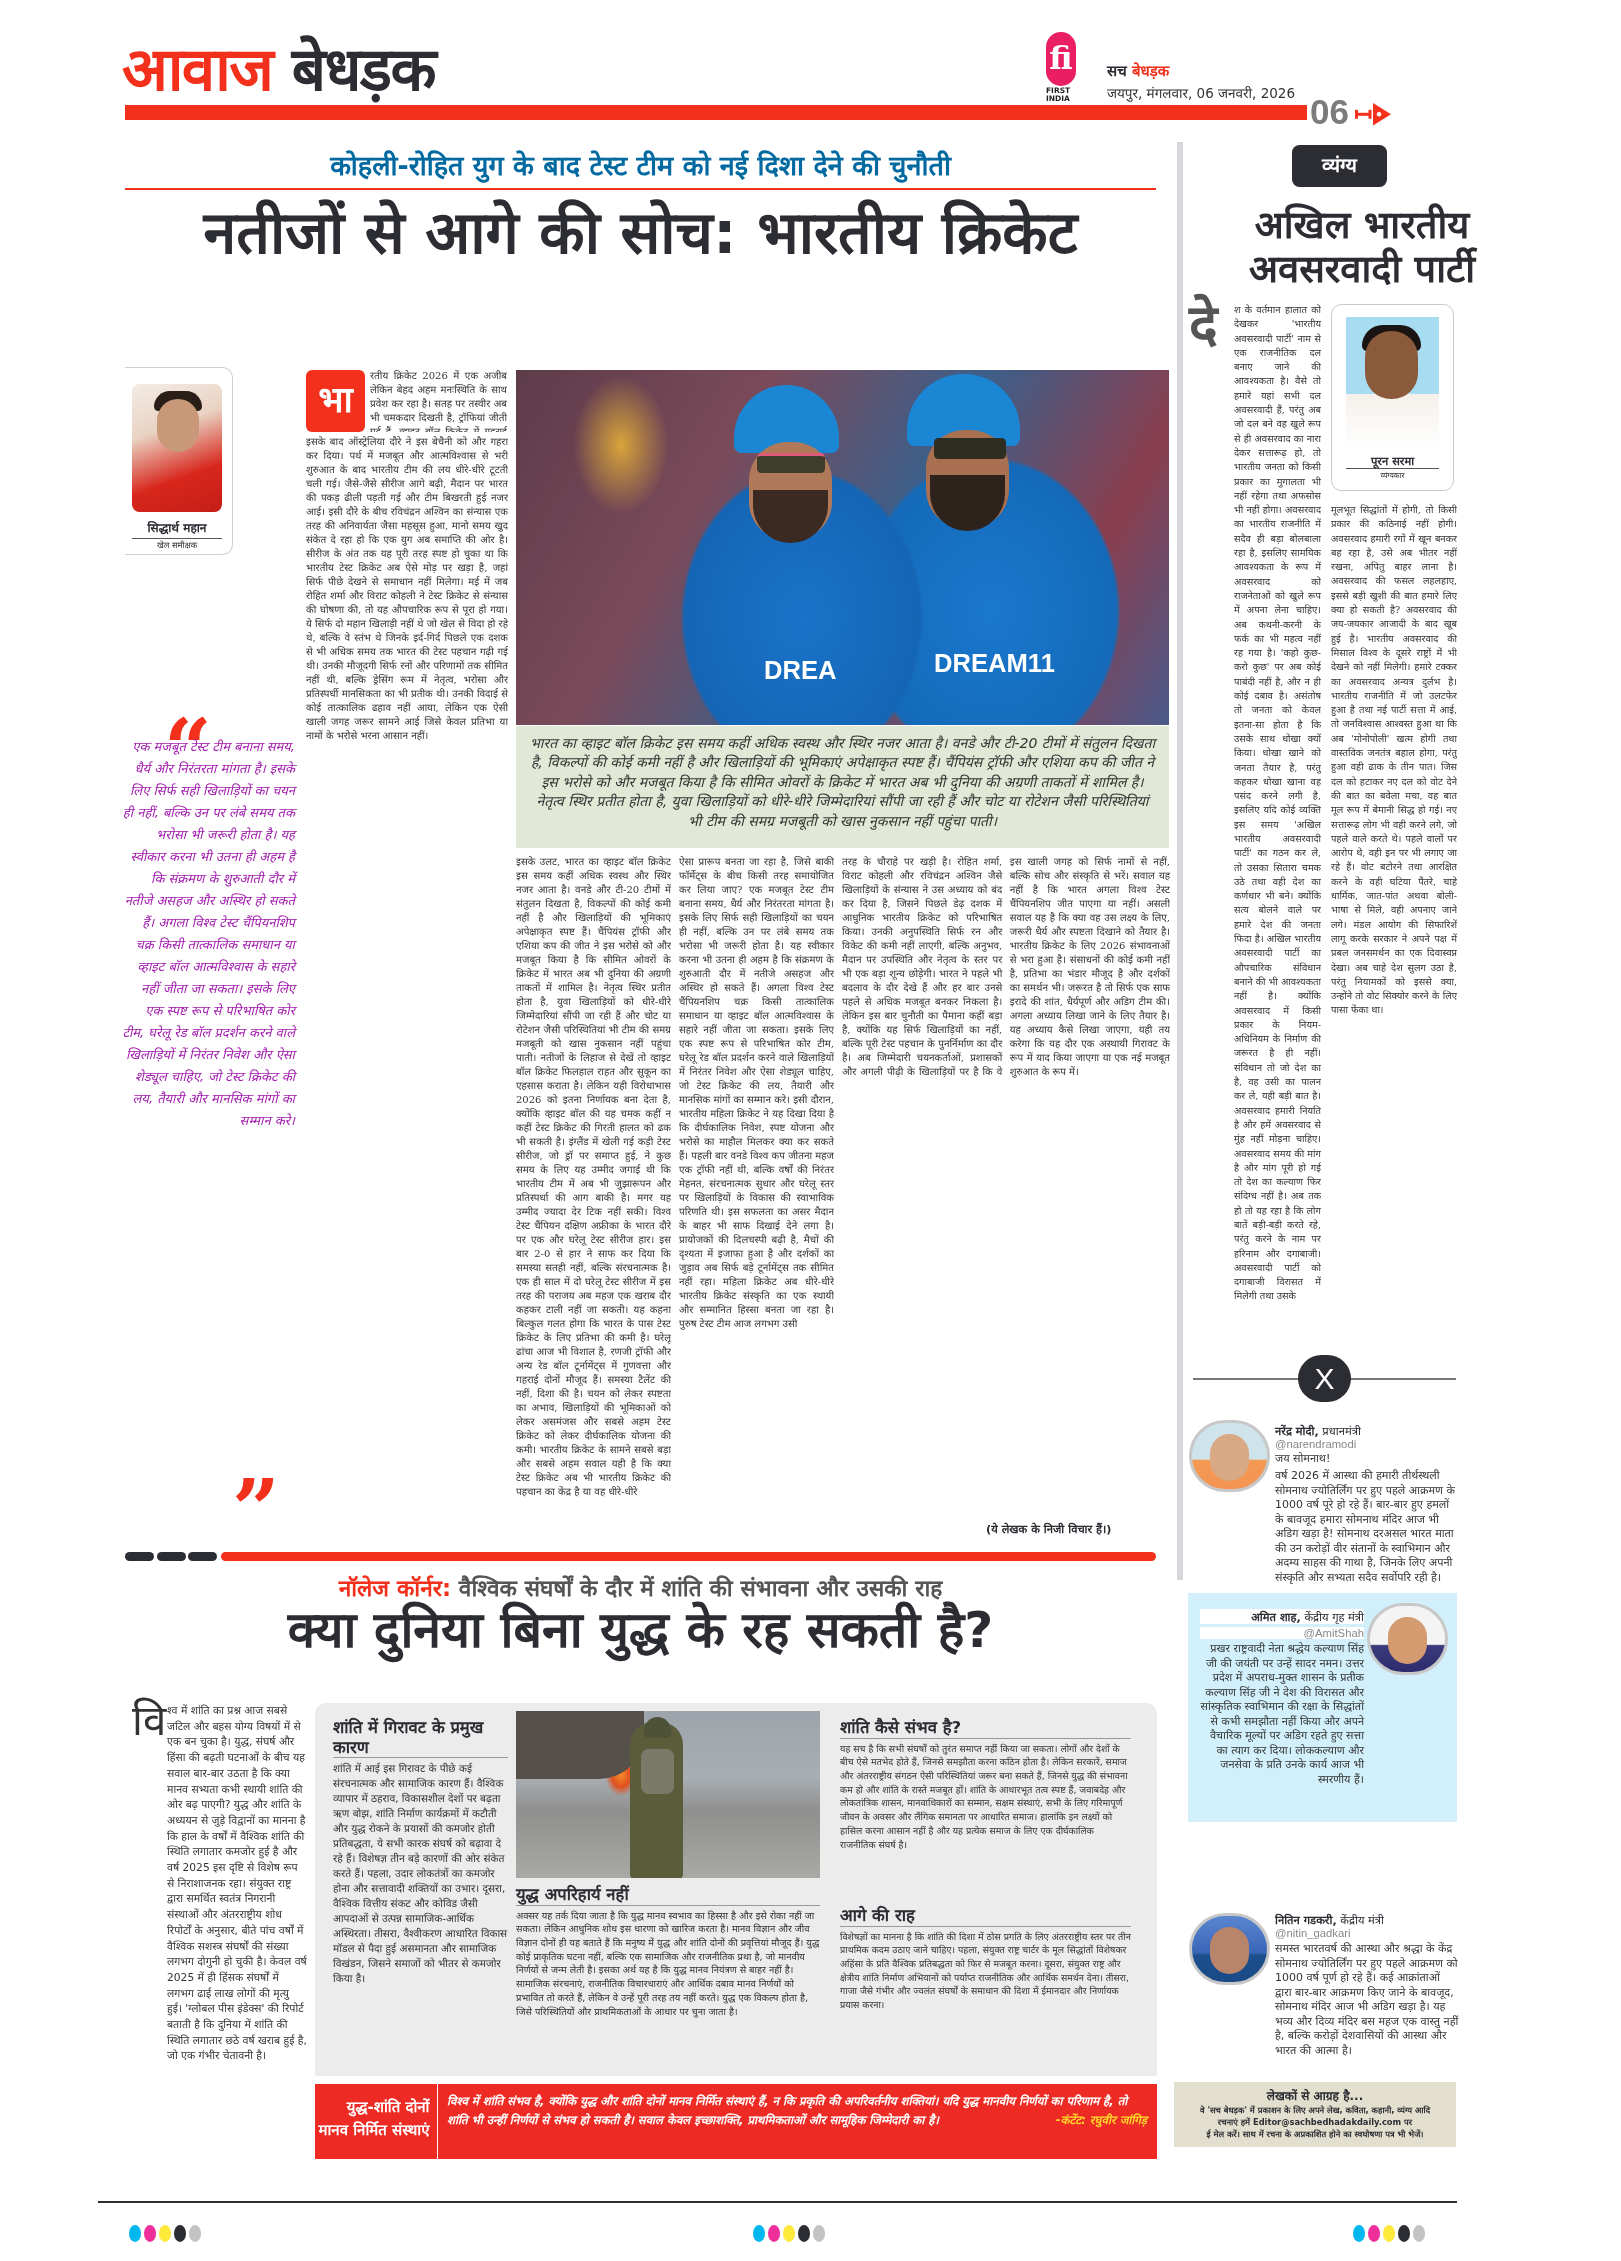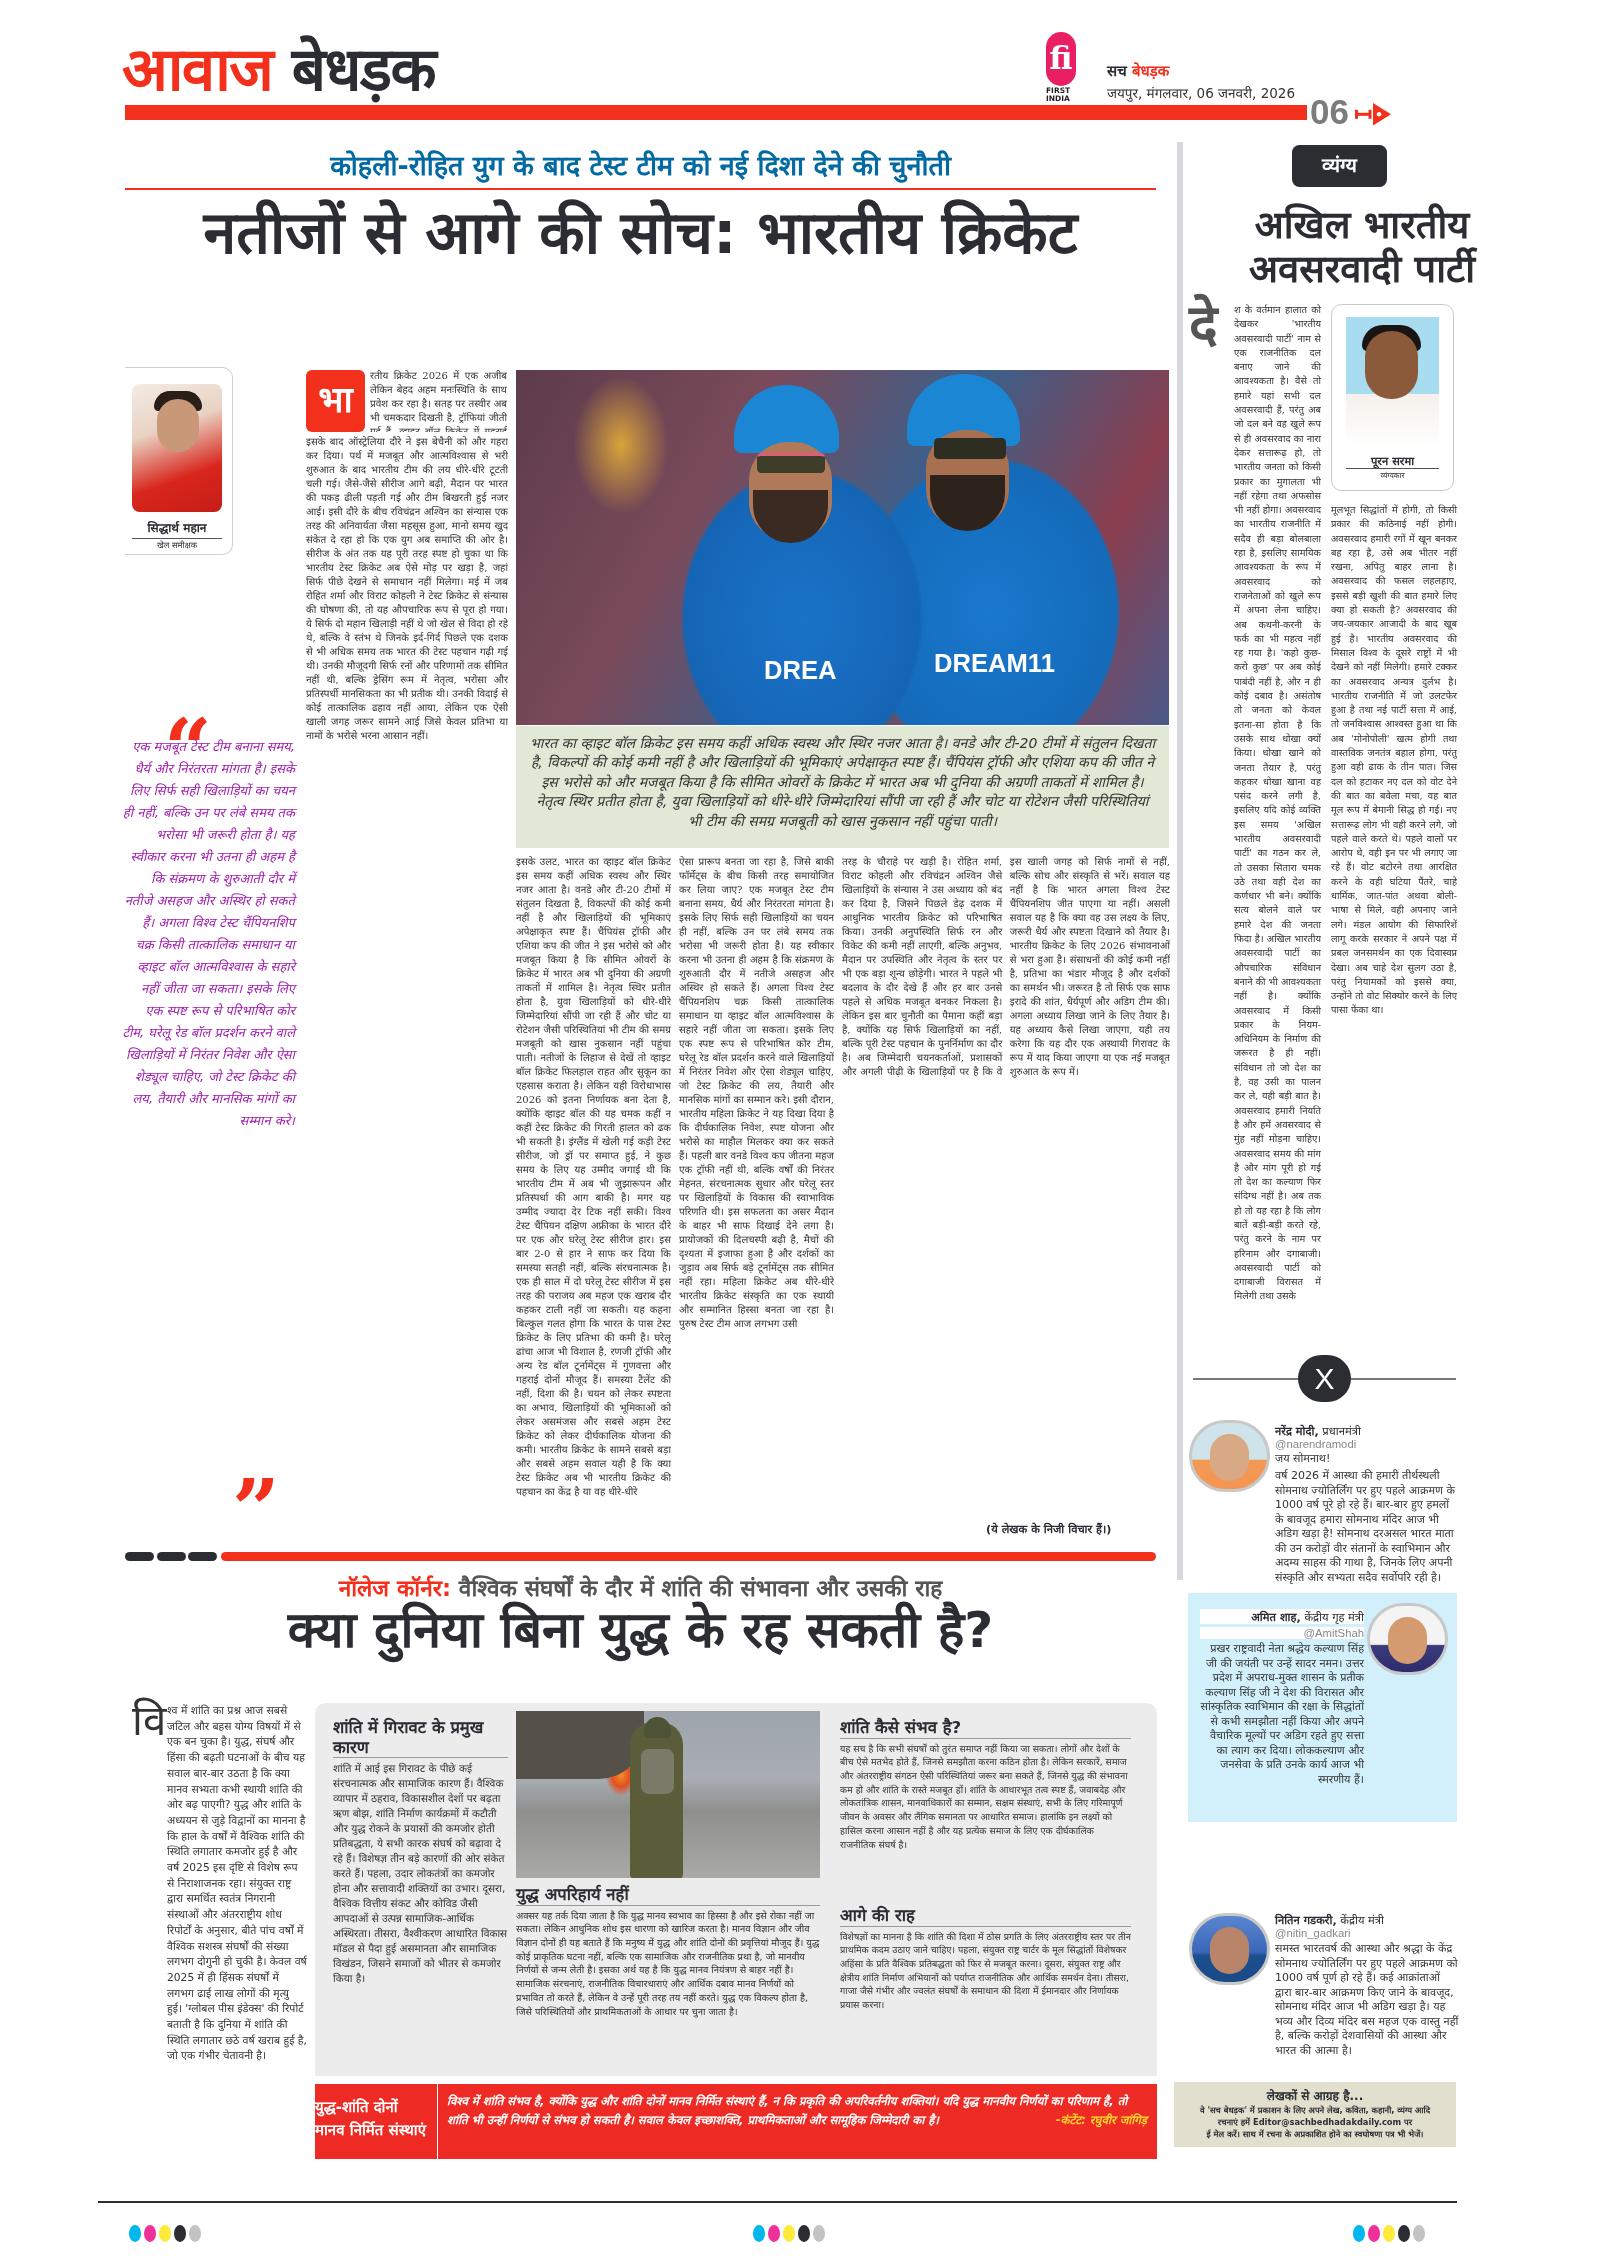--- a/index.html
+++ b/index.html
@@ -98,21 +98,21 @@
 .box-t{font-size:10.4px;line-height:15px;color:#333}
 .war-photo{left:516px;top:1711px;width:304px;height:167px;background:
  radial-gradient(ellipse 22.6px 30px at 105px 64px,#f58c2a 0%,#e05020 40%,transparent 70%),
  linear-gradient(180deg,#9da4ab 0%,#a8aeb3 40%,#8f8f8e 60%,#a9a9a5 100%);overflow:hidden}
 .war-photo .soldier{position:absolute;left:114px;top:10.5px;width:53px;height:157px;border-radius:22.6px 22.6px 4.5px 4.5px;background:#5a5c3a}
 .war-photo .pack{position:absolute;left:125px;top:38px;width:33px;height:45px;border-radius:7.5px;background:#7a7a68}
 .war-photo .helmet{position:absolute;left:128px;top:6px;width:27px;height:21px;border-radius:13.5px 13.5px 4.5px 4.5px;background:#4e5236}
 .war-photo .arch{position:absolute;left:0;top:0;width:128px;height:68px;background:#55504a;border-radius:0 0 45px 0}
 
 .red-band{left:315px;top:2084px;width:842px;height:75px;background:#ed2a24}
-.red-band .left{position:absolute;left:0;top:0;width:123px;height:75px;border-right:1.5px solid #fff;color:#fff;font-size:15px;font-weight:900;text-align:left;padding:12px 7.5px 0 0;line-height:22.6px}
+.red-band .left{position:absolute;left:0;top:0;width:123px;height:75px;border-right:1.5px solid #fff;color:#fff;font-size:15px;font-weight:900;text-align:right;padding:12px 7.5px 0 0;line-height:22.6px}
 .red-band .right{position:absolute;left:132px;top:7.5px;width:700px;color:#fff;font-style:italic;font-size:11.6px;line-height:19px;font-weight:600}
 .red-band .credit{color:#ffd52a}
 </style>
 </head>
 <body>
 
 <div class="abs masthead-title">
   <span class="a">आवाज</span>
   <span class="b">बेधड़क</span>
 </div>

